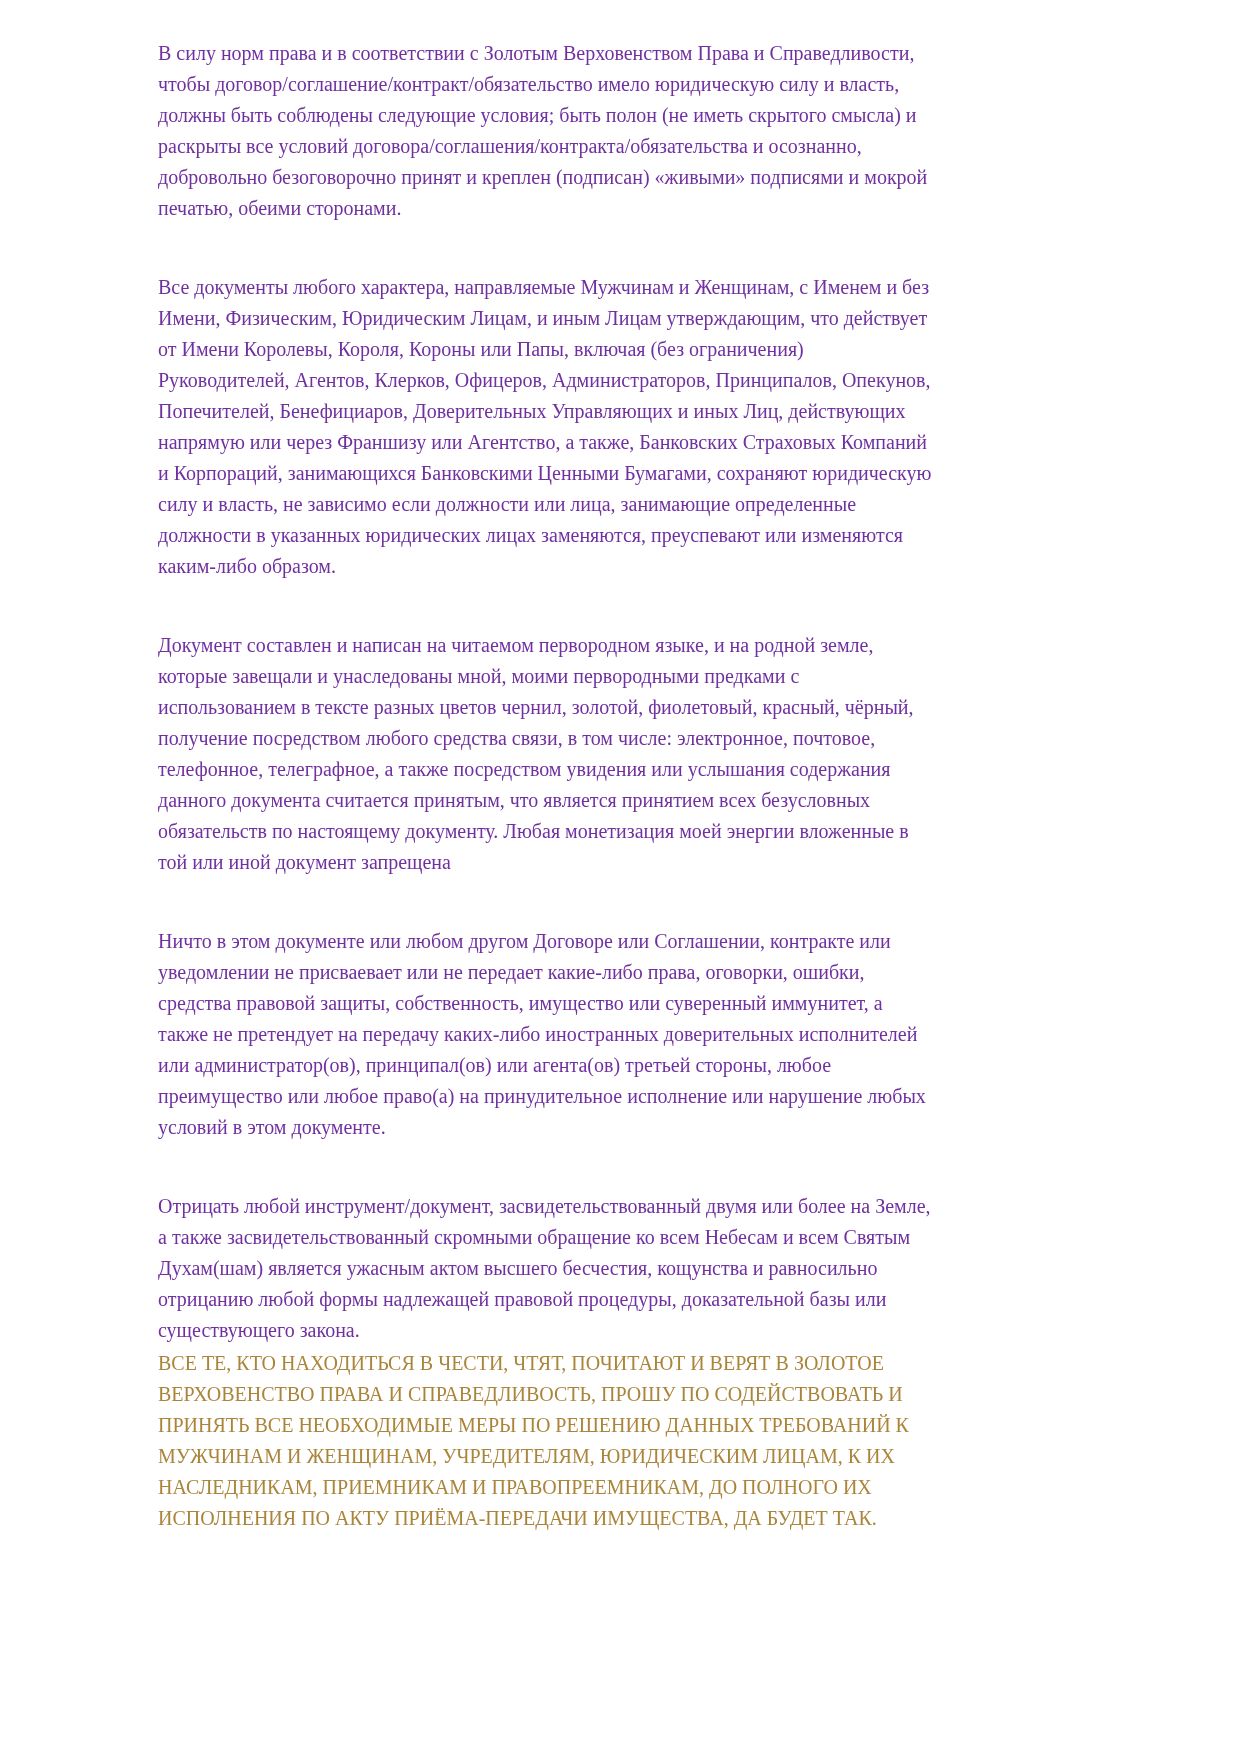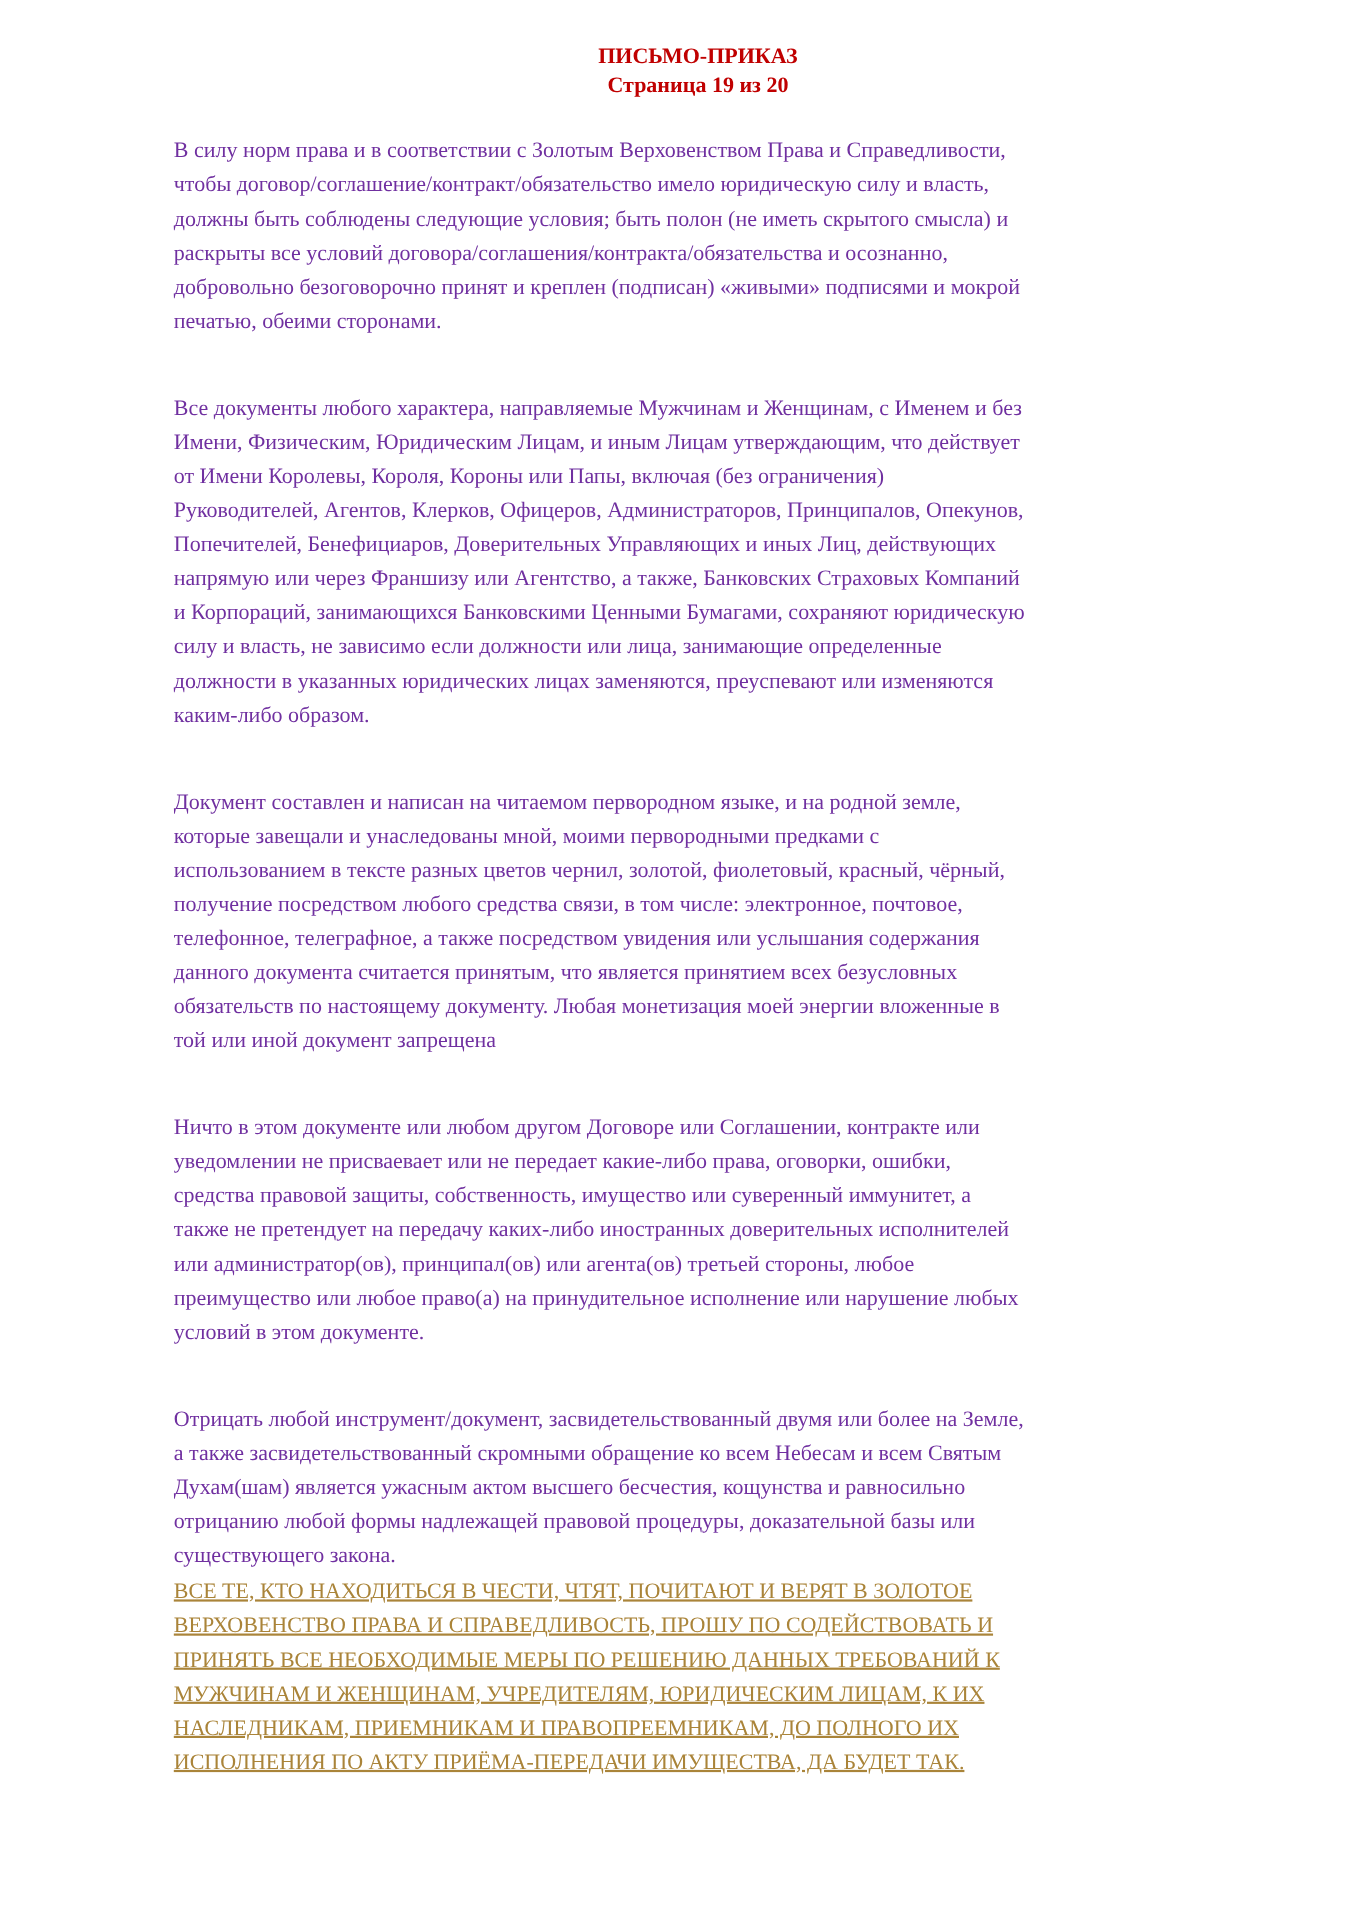--- a/index.html
+++ b/index.html
@@ -29,32 +29,28 @@
   }
   .para {
     margin: 0 0 48px 0;
     font-size: 20px;
     line-height: 31px;
     white-space: pre-line;
     color: var(--body-purple, #7030A0);
     max-width: 960px;
   }
   .para.purple { color: var(--body-purple, #7030A0); }
-  .para.gold   { color: var(--final-gold, #AA8439); text-decoration: underline; }
+  .para.gold   { color: var(--final-gold, #AA8439); }
   .para.tight  { margin-top: -46px; }
   .para:last-child { margin-bottom: 0; }
 </style>
 </head>
 <body style="background: rgb(255, 255, 255);">
 
 <div class="page">
-  <header class="doc-header">
-    <div class="doc-title">ПИСЬМО-ПРИКАЗ</div>
-    <div class="doc-page-num">Страница 19 из 20</div>
-  </header>
   <main id="document-body">
       <p class="para purple">В силу норм права и в соответствии с Золотым Верховенством Права и Справедливости,
 чтобы договор/соглашение/контракт/обязательство имело юридическую силу и власть,
 должны быть соблюдены следующие условия; быть полон (не иметь скрытого смысла) и
 раскрыты все условий договора/соглашения/контракта/обязательства и осознанно,
 добровольно безоговорочно принят и креплен (подписан) «живыми» подписями и мокрой
 печатью, обеими сторонами.</p>
       <p class="para purple">Все документы любого характера, направляемые Мужчинам и Женщинам, с Именем и без
 Имени, Физическим, Юридическим Лицам, и иным Лицам утверждающим, что действует
 от Имени Королевы, Короля, Короны или Папы, включая (без ограничения)

